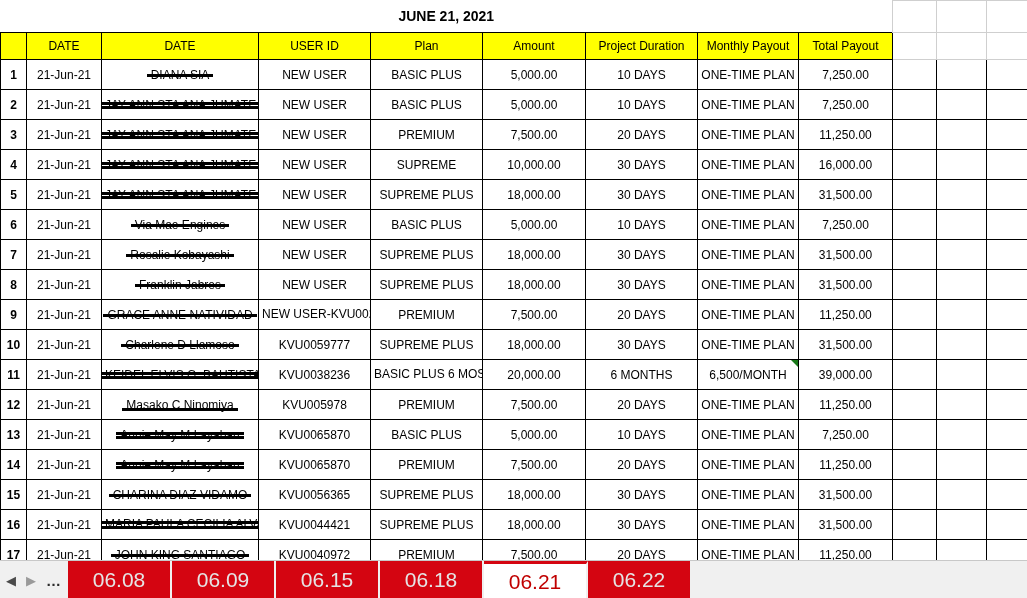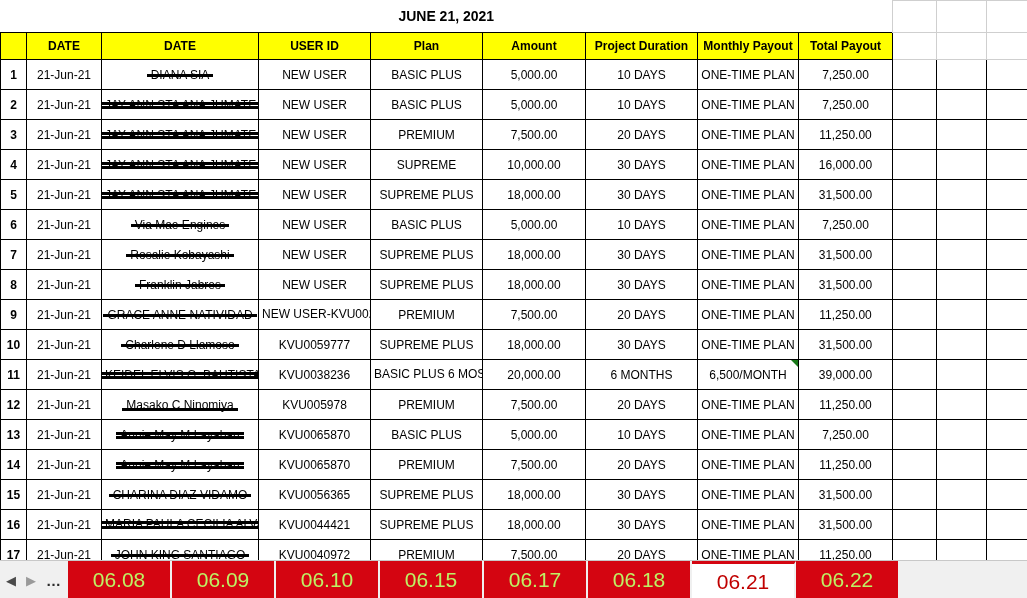--- a/index.html
+++ b/index.html
@@ -67,21 +67,21 @@
   tr.title-row td.blank-right {
     border-left: 1px solid #cfcfcf;
     border-right: 1px solid #cfcfcf;
     border-top: 1px solid #cfcfcf;
     border-bottom: 1px solid #cfcfcf;
   }
 
   
   tr.header-row td {
     background: #ffff00;
-    font-weight: bold;
+    font-weight: normal;
     height: 26px;
     font-size: 12px;
   }
   tr.header-row td.corner {
     background: #ffff00;
   }
   tr.header-row td.blank-right {
     background: #ffffff;
     border: 1px solid #cfcfcf;
   }
@@ -166,21 +166,21 @@
   }
   .tabs {
     display: flex;
     align-items: stretch;
     flex: 1;
     overflow: hidden;
   }
   .tab {
     min-width: 86px;
     background: #d40511;
-    color: #bef264;
+    color: #e5e5e5;
     font-size: 21px;
     display: flex;
     align-items: center;
     justify-content: center;
     border-right: 2px solid #f0f0f0;
     cursor: pointer;
     padding: 0 8px;
   }
   .tab.active {
     background: #ffffff;
@@ -491,21 +491,19 @@
 
 <div class="tabbar">
   <div class="tab-nav">
     <span class="arrow">◀</span>
     <span class="arrow disabled">▶</span>
     <span class="dots">…</span>
   </div>
   <div class="tabs">
     <div class="tab">06.08</div>
     <div class="tab">06.09</div>
-    <div class="tab">06.10</div>
     <div class="tab">06.15</div>
-    <div class="tab">06.17</div>
     <div class="tab">06.18</div>
     <div class="tab active">06.21</div>
     <div class="tab">06.22</div>
 
   </div>
 </div>
 
 </body></html>

